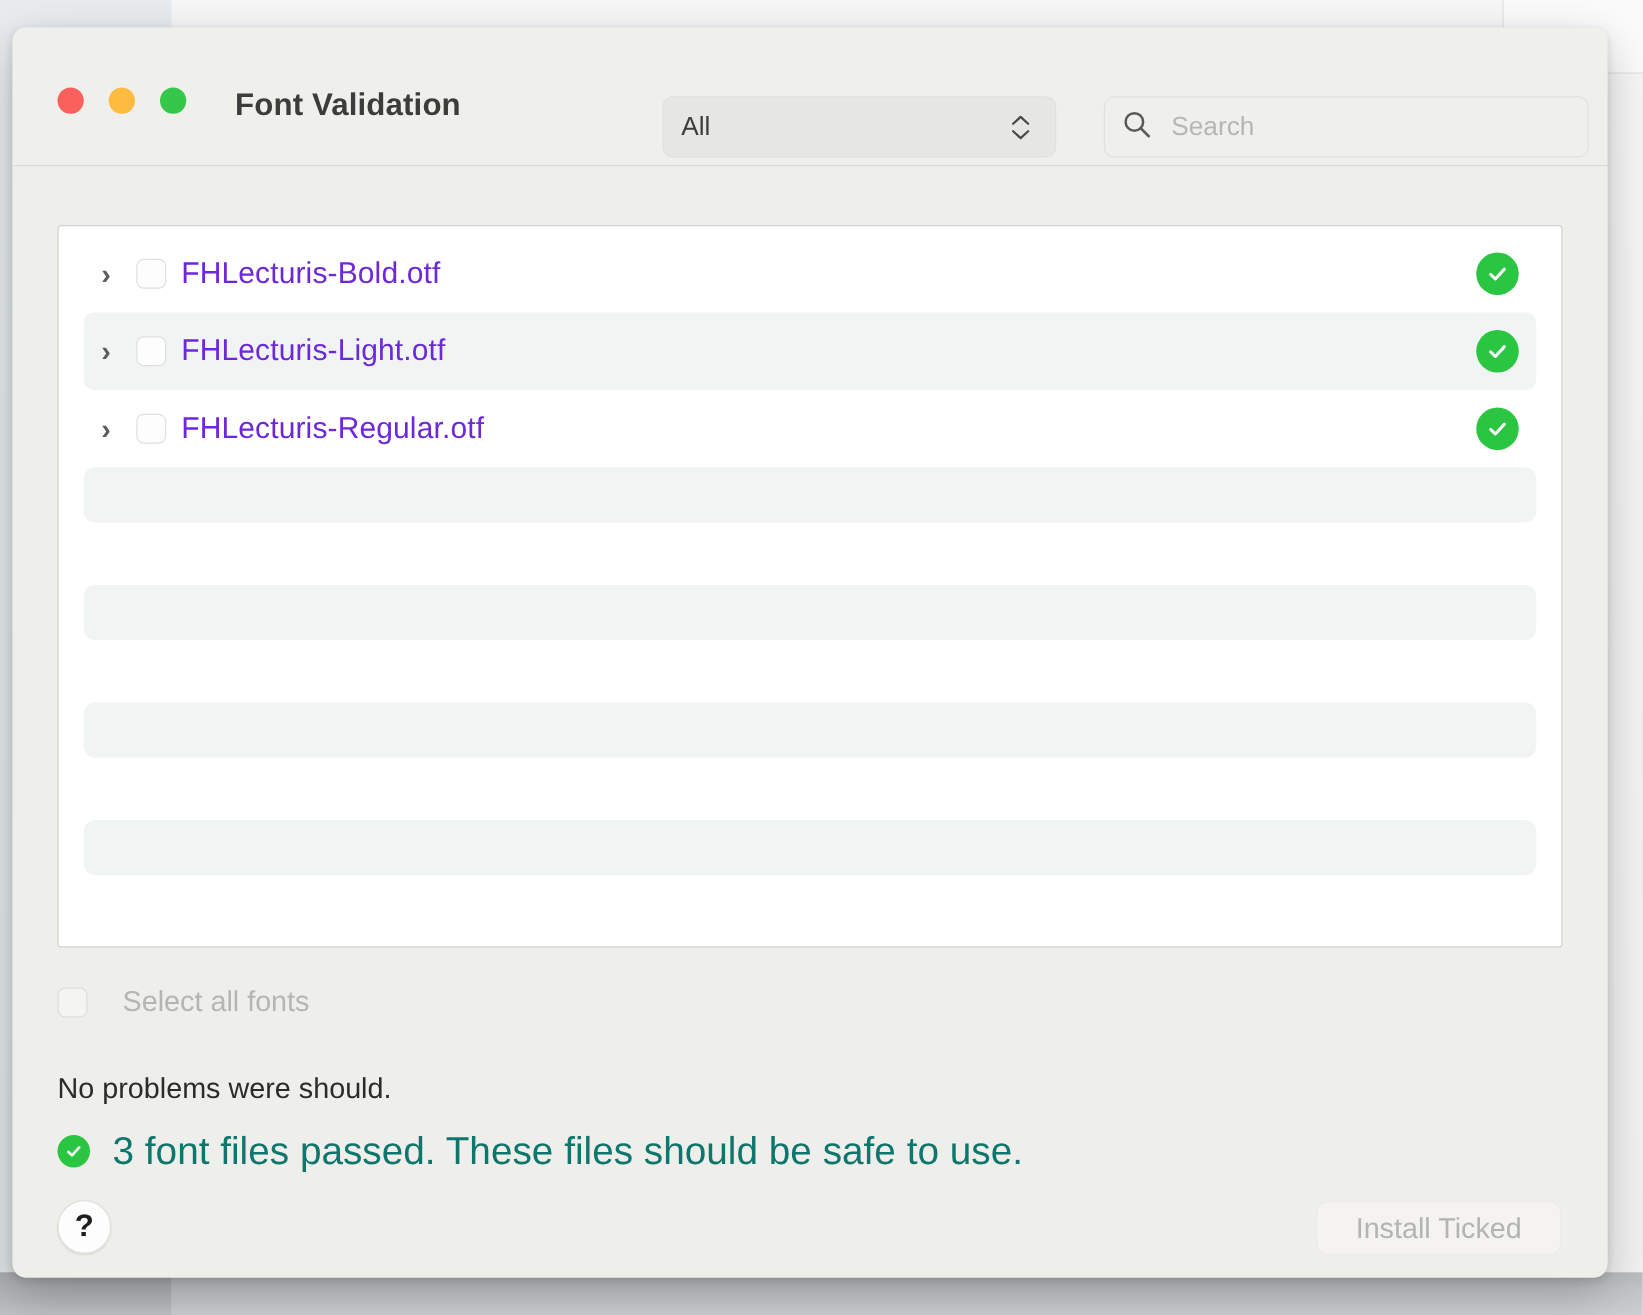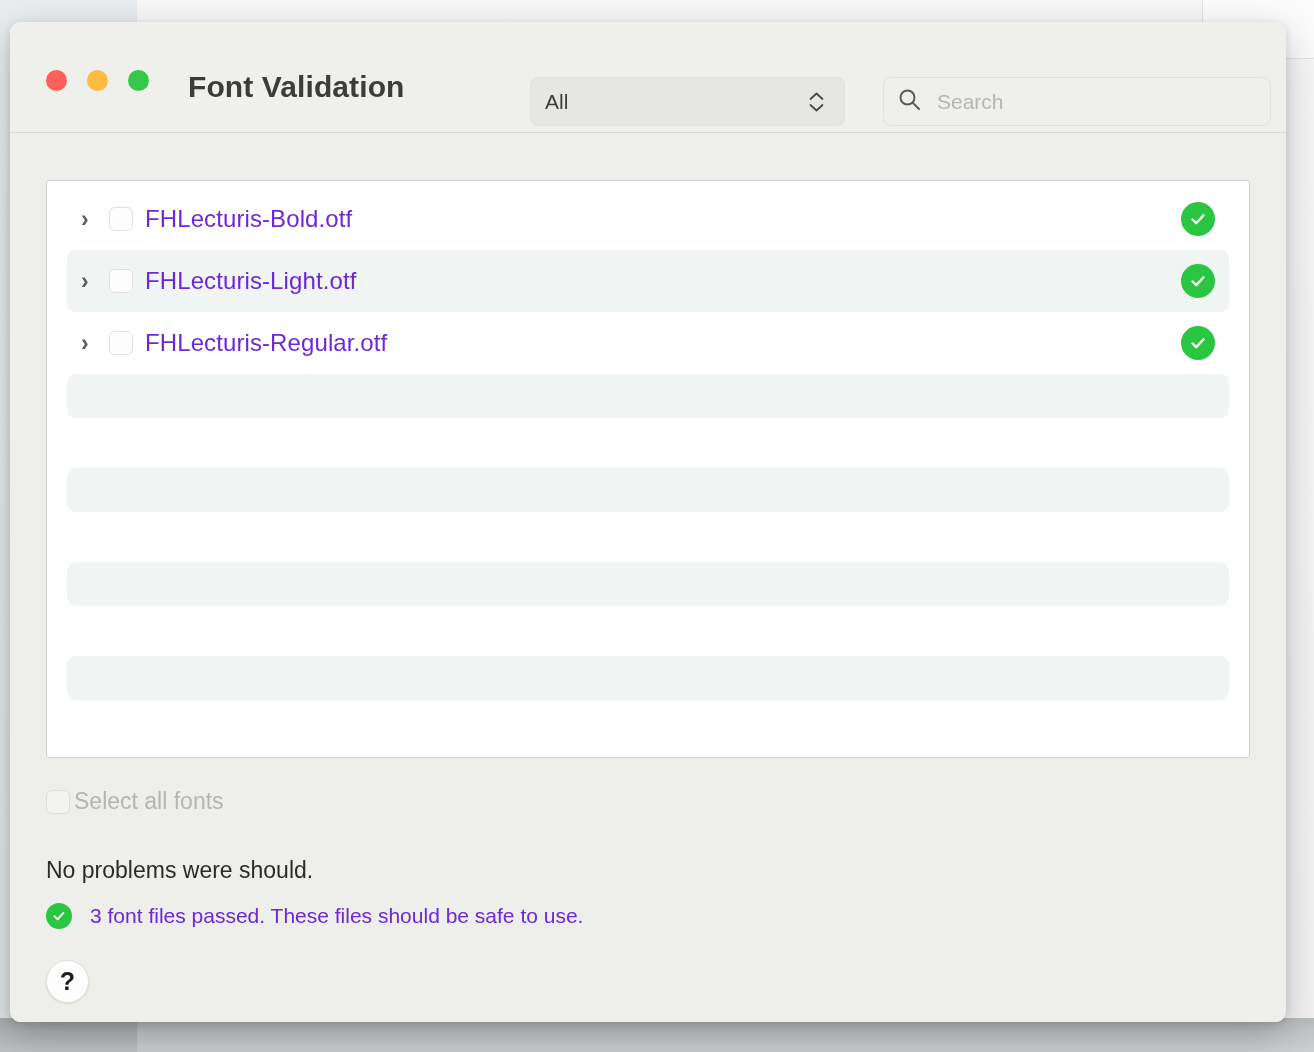--- a/index.html
+++ b/index.html
@@ -81,21 +81,21 @@
     border-radius: 50%;
   }
   .light.red    { background: #fc605c; }
   .light.yellow { background: #fdbc40; }
   .light.green  { background: #34c749; }
 
   #window-title {
     position: absolute;
     left: 178px;
     top: 48px;
-    font-size: 30px;
+    font-size: 25px;
     font-weight: bold;
     color: #3c3c3c;
     letter-spacing: 0.1px;
   }
 
   .filter-select {
     position: absolute;
     left: 520px;
     top: 55px;
     width: 315px;
@@ -220,21 +220,21 @@
   }
   .empty-gap { height: 50px; }
 
   
   .select-all {
     position: absolute;
     left: 36px;
     top: 655px;
     display: flex;
     align-items: center;
-    gap: 4px;
+    gap: 28px;
   }
   .select-all .box {
     width: 24px; height: 24px;
     border: 1px solid #dedede;
     background: #f4f4f1;
     border-radius: 6px;
     box-sizing: border-box;
   }
   .select-all .label {
     font-size: 23px;
@@ -260,22 +260,22 @@
   .status-line .mini-badge {
     width: 26px; height: 26px;
     border-radius: 50%;
     background: #2ac541;
     display: flex;
     align-items: center;
     justify-content: center;
     flex: none;
   }
   .status-line .text {
-    font-size: 21px;
-    color: #6d28d9;
+    font-size: 31px;
+    color: #0f766e;
   }
 
   
   .help-button {
     position: absolute;
     left: 36px;
     top: 827px;
     width: 43px; height: 43px;
     border-radius: 50%;
     background: #fdfdfd;
@@ -410,15 +410,16 @@
     <div class="status-line">
       <span class="mini-badge">
         <svg width="16" height="16" viewBox="0 0 16 16" aria-hidden="true">
           <path d="M3.6 8.4 L6.6 11.3 L12.4 4.9" fill="none" stroke="#ffffff" stroke-width="2" stroke-linecap="round" stroke-linejoin="round"></path>
         </svg>
       </span>
       <span class="text">3 font files passed. These files should be safe to use.</span>
     </div>
 
     <div class="help-button">?</div>
+    <div class="install-button">Install Ticked</div>
 
   </div>
 </div>
 
 </body></html>

